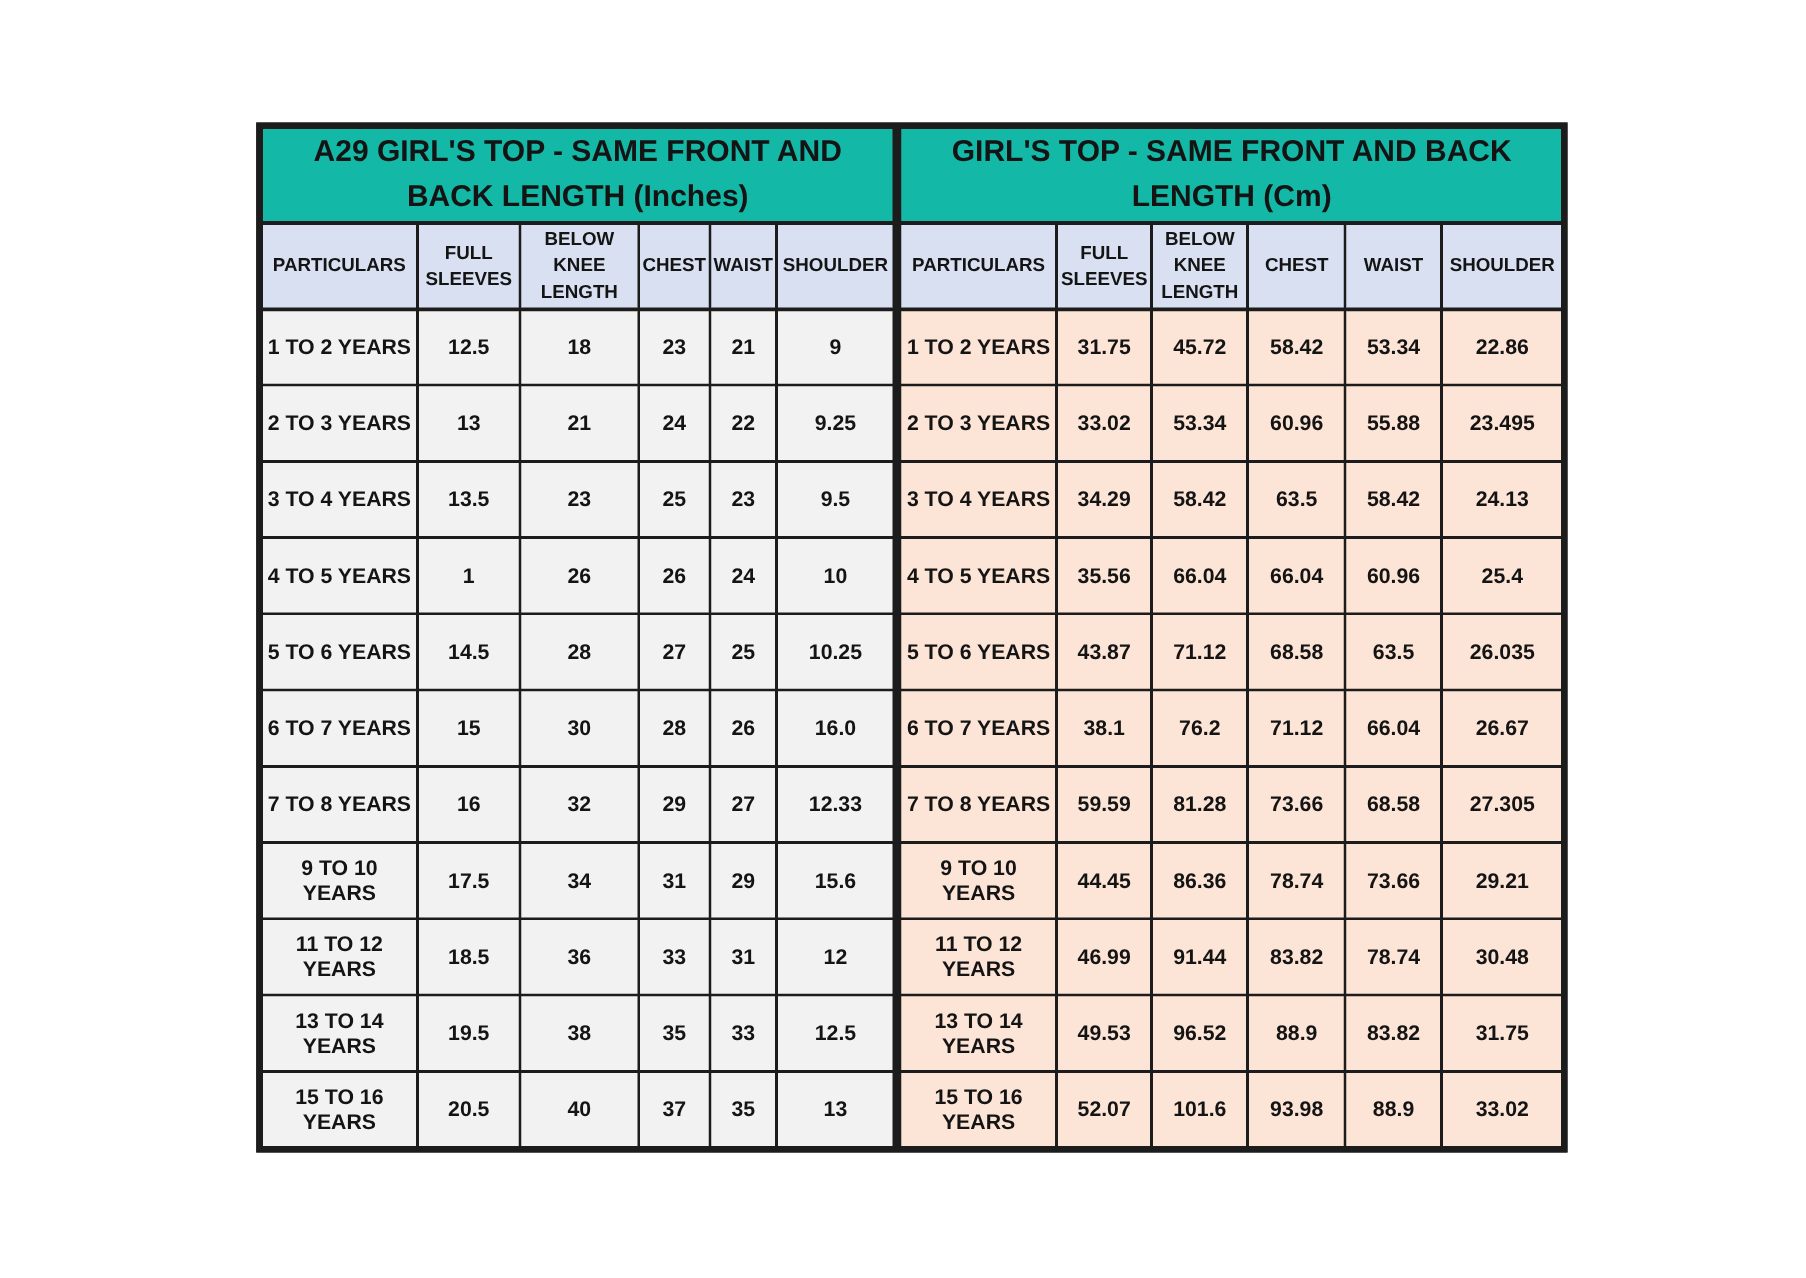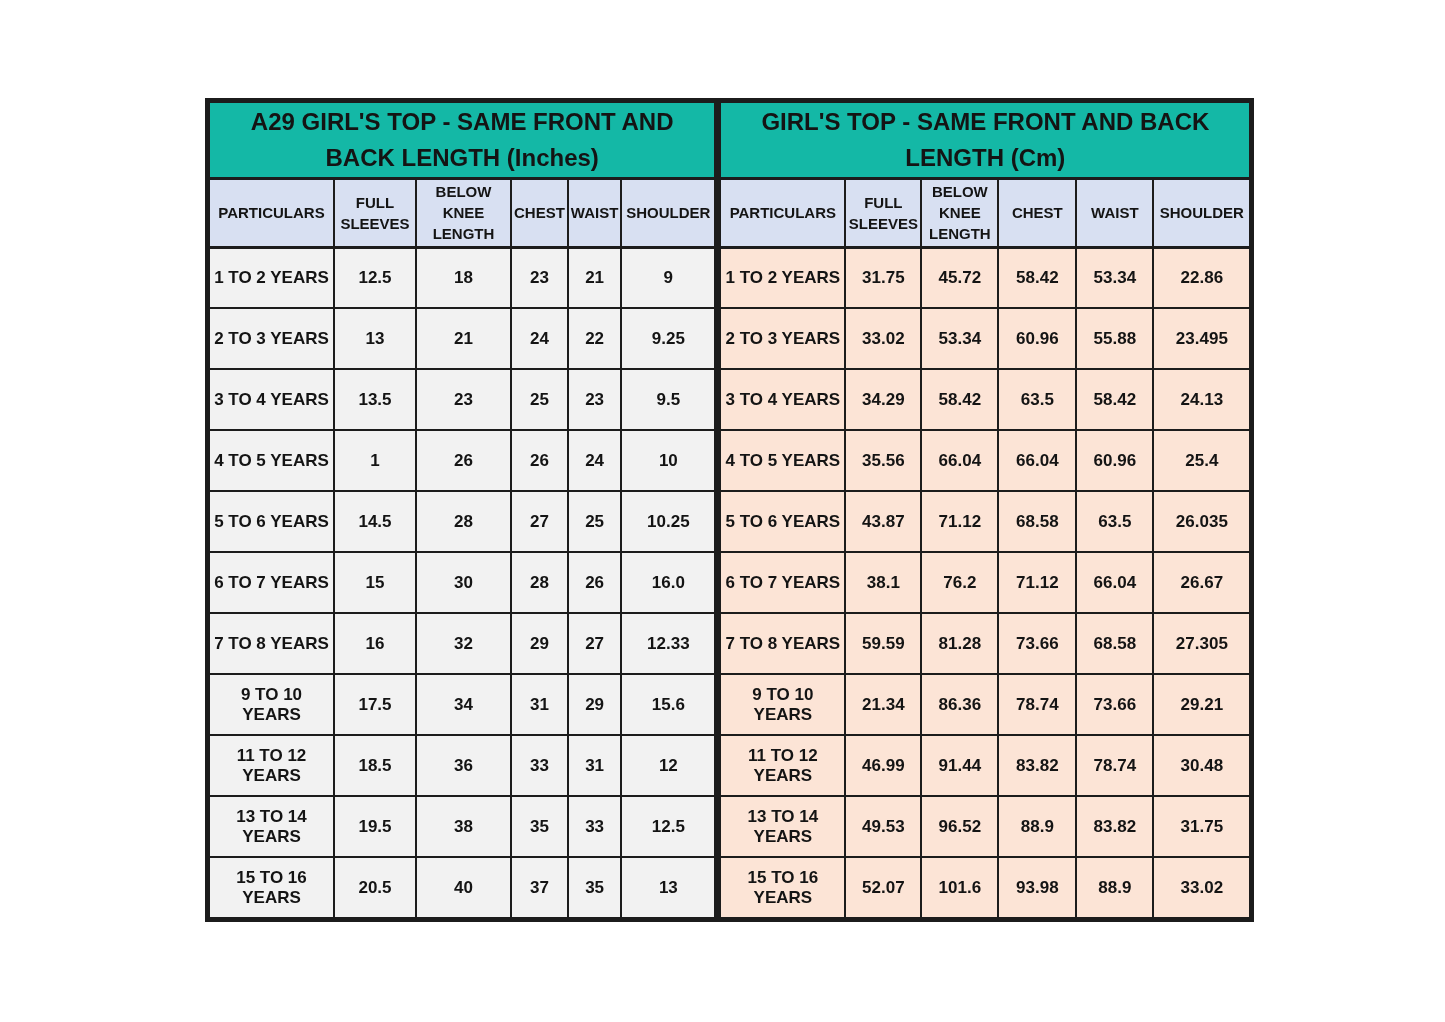--- a/index.html
+++ b/index.html
@@ -252,21 +252,21 @@
         <tr>
           <td>7 TO 8 YEARS</td>
           <td>59.59</td>
           <td>81.28</td>
           <td>73.66</td>
           <td>68.58</td>
           <td>27.305</td>
         </tr>
         <tr>
           <td>9 TO 10 YEARS</td>
-          <td>21.34</td>
+          <td>44.45</td>
           <td>86.36</td>
           <td>78.74</td>
           <td>73.66</td>
           <td>29.21</td>
         </tr>
         <tr>
           <td>11 TO 12 YEARS</td>
           <td>46.99</td>
           <td>91.44</td>
           <td>83.82</td>

